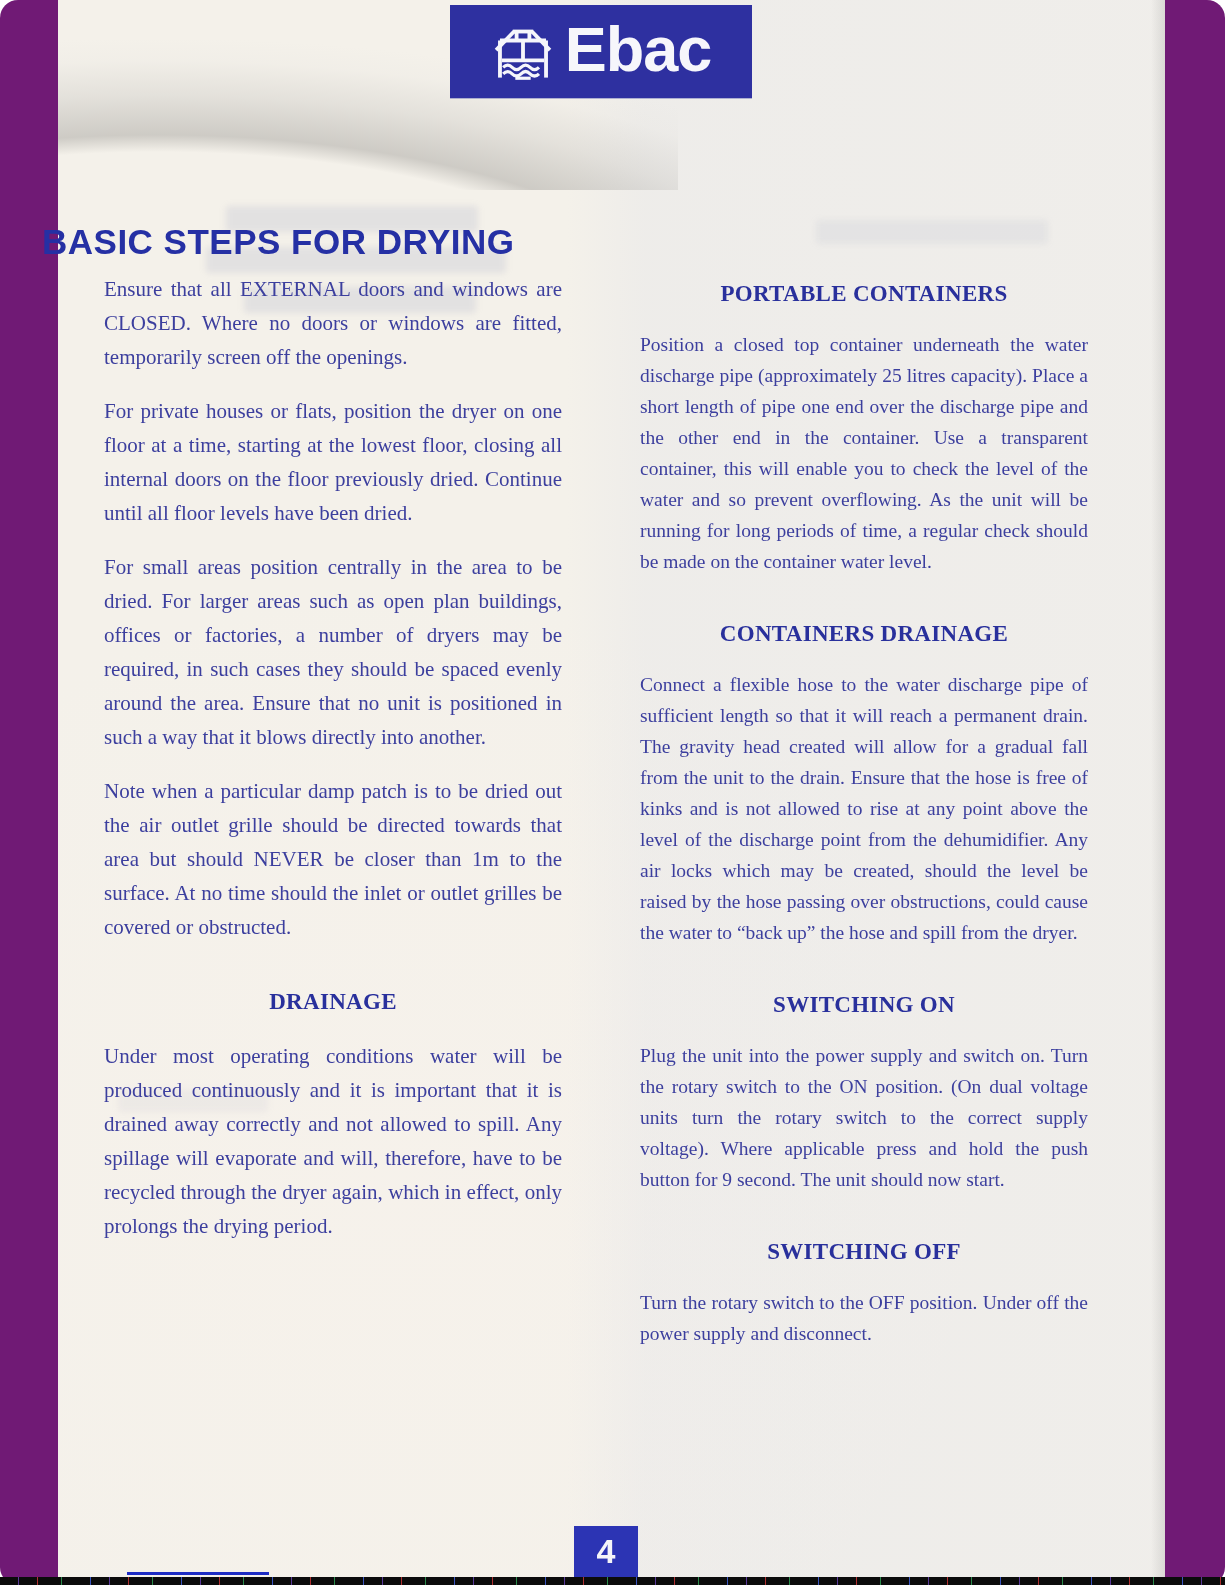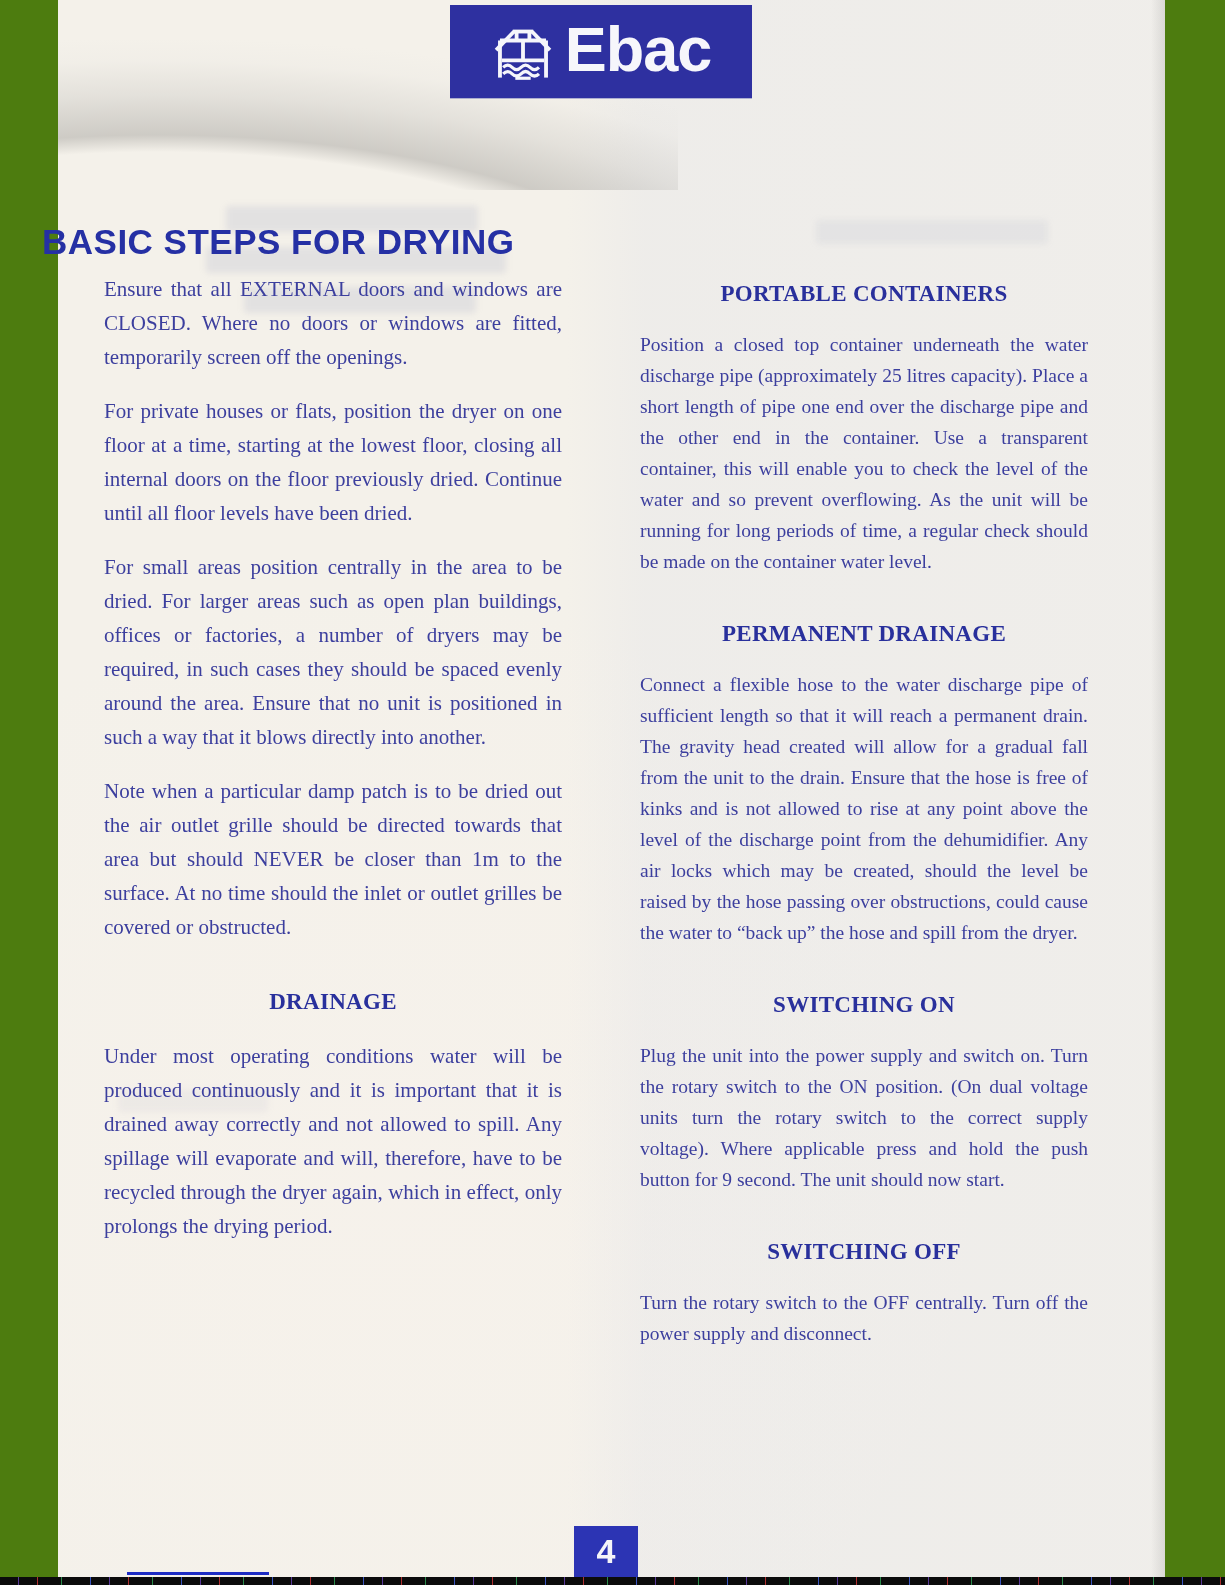--- a/index.html
+++ b/index.html
@@ -1,19 +1,19 @@
 <!DOCTYPE html>
 <html><head>
 <meta charset="utf-8">
 <style>
   html,body{margin:0;padding:0;background:#ffffff;}
   body{width:1225px;height:1585px;position:relative;overflow:hidden;
        font-family:"Liberation Serif","DejaVu Serif",serif;}
 
-  .scan{position:absolute;inset:0;background:#4d7c0f;}
+  .scan{position:absolute;inset:0;background:#701a75;border-radius:18px;}
 
   
   .page{position:absolute;left:58px;top:0;width:1107px;height:1577px;
         background:
           linear-gradient(90deg, rgba(244,240,232,0) 46%, rgba(224,226,233,0.30) 53%, rgba(228,229,235,0.28) 100%),
           radial-gradient(circle at 30% 75%, rgba(248,242,236,.5), rgba(248,242,236,0) 45%),
           #f4f1ea;}
 
   
   .corner-shade{position:absolute;left:0;top:0;width:620px;height:190px;pointer-events:none;
@@ -116,26 +116,26 @@
       <p>For private houses or flats, position the dryer on one floor at a time, starting at the lowest floor, closing all internal doors on the floor previously dried. Continue until all floor levels have been dried.</p>
       <p>For small areas position centrally in the area to be dried. For larger areas such as open plan buildings, offices or factories, a number of dryers may be required, in such cases they should  be spaced evenly around the area. Ensure that no unit is positioned in such a way that it blows directly into another.</p>
       <p>Note when a particular damp patch is to be dried out  the air outlet grille should be directed towards that area but should NEVER be closer than 1m to the surface. At no time should the inlet or outlet grilles be covered or obstructed.</p>
       <h2>DRAINAGE</h2>
       <p>Under most operating conditions water will be produced continuously and it is important that it is drained away correctly and not allowed to spill. Any spillage will evaporate and will, therefore, have to be recycled through the dryer again, which in effect, only prolongs the drying period.</p>
     </div>
 
     <div class="col col-right">
       <h2>PORTABLE CONTAINERS</h2>
       <p>Position a closed top container underneath  the water  discharge  pipe  (approximately 25 litres capacity). Place a short length of pipe one end over the discharge pipe and the other  end in the container. Use a transparent container, this will enable you to check the level of the water and so prevent overflowing. As the unit will be running for long periods of time, a regular check should be made on the container water level.</p>
-      <h2>PERMANENT DRAINAGE</h2>
+      <h2>CONTAINERS DRAINAGE</h2>
       <p>Connect  a flexible hose to the water discharge pipe of sufficient length so that it will reach a permanent drain. The gravity head created will allow for a gradual fall from the unit to the drain. Ensure that the hose is free of kinks and is not allowed to rise at any  point above the level of the discharge point  from the dehumidifier. Any air locks which may be created, should the level be raised by  the hose passing over obstructions, could cause the water to “back up” the hose and spill from the dryer.</p>
       <h2>SWITCHING ON</h2>
       <p>Plug the unit into the power supply and switch on. Turn the rotary switch to the ON position. (On dual voltage units turn the rotary switch to the correct supply voltage). Where applicable press and hold the push button for 9 second. The unit should now start.</p>
       <h2>SWITCHING OFF</h2>
-      <p>Turn the rotary switch to the OFF centrally. Turn off the power supply and disconnect.</p>
+      <p>Turn the rotary switch to the OFF position. Under off the power supply and disconnect.</p>
     </div>
 
     <div class="footer-line"></div>
     <div class="page-number">
       <span>4</span>
     </div>
   </div>
 
   <div class="noise-strip"></div>
 </div>

